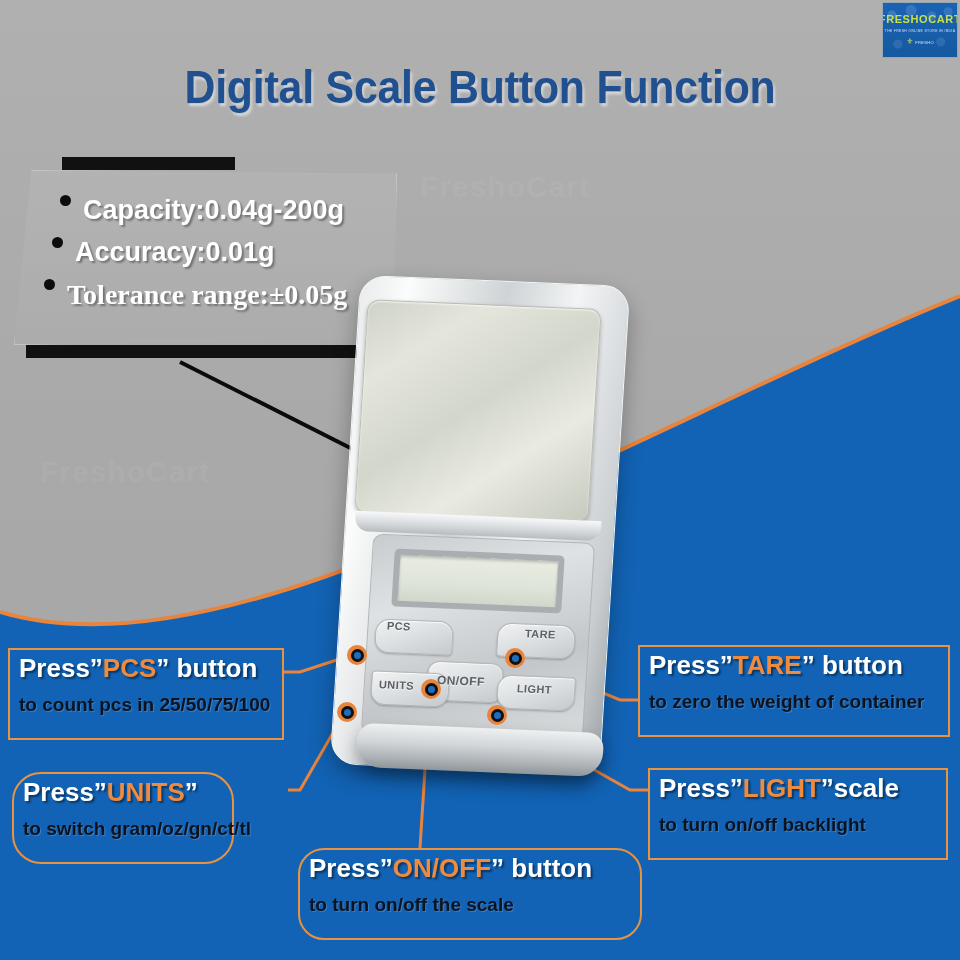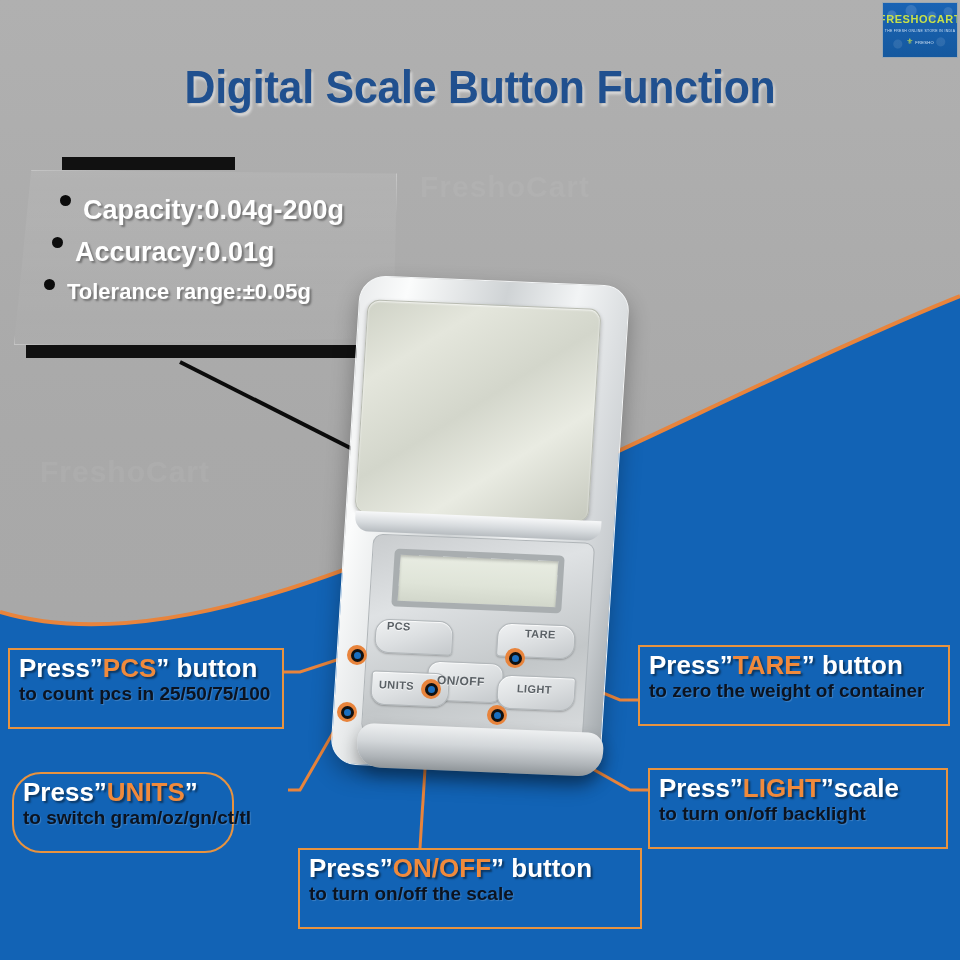--- a/index.html
+++ b/index.html
@@ -174,21 +174,21 @@
   .spec-item .dot {
     width: 11px;
     height: 11px;
     border-radius: 50%;
     background: #0c0c0c;
     margin-right: 12px;
     flex: none;
   }
   .spec-item:nth-child(1) { margin-left: 16px; }
   .spec-item:nth-child(2) { margin-left: 8px; }
-  .spec-item:nth-child(3) { margin-left: 0px; font-size: 22px; }
+  .spec-item:nth-child(3) { margin-left: 0px; font-size: 28px; font-family: Liberation Serif, serif; }
 
   .spec-bar-bottom {
     position: absolute;
     left: 12px;
     top: 188px;
     width: 373px;
     height: 13px;
     background: #111111;
   }
 
@@ -349,29 +349,29 @@
     white-space: nowrap;
     text-shadow: 2px 2px 2px rgba(0,0,0,0.45);
   }
   .callout-line1 .hl { color: #f08a3c; }
   .callout-line2 {
     font-size: 19px;
     font-weight: bold;
     color: #0b1320;
     line-height: 1.1;
     white-space: nowrap;
-    margin-top: 2px;
+    margin-top: 13px;
     text-shadow: 1px 1px 1px rgba(255,255,255,0.18);
   }
 
   .co-pcs   { left: 8px;   top: 648px;  width: 276px; }
   .co-units { left: 12px;  top: 772px;  width: 222px; border-radius: 29px; }
   .co-tare  { left: 638px; top: 645px;  width: 312px; }
   .co-light { left: 648px; top: 768px;  width: 300px; }
-  .co-onoff { left: 298px; top: 848px;  width: 344px; }
+  .co-onoff { left: 298px; top: 848px;  width: 344px; border-radius: 26px; }
 </style>
 </head>
 <body>
 
 <div class="stage">
 
   <div class="bg-gray"></div>
 
   <svg class="bg-blue-svg" width="960" height="960" viewBox="0 0 960 960">
     <path d="M0,612 C160,660 380,560 560,478 C700,414 850,340 960,296 L960,960 L0,960 Z" fill="#1263b5"></path>

